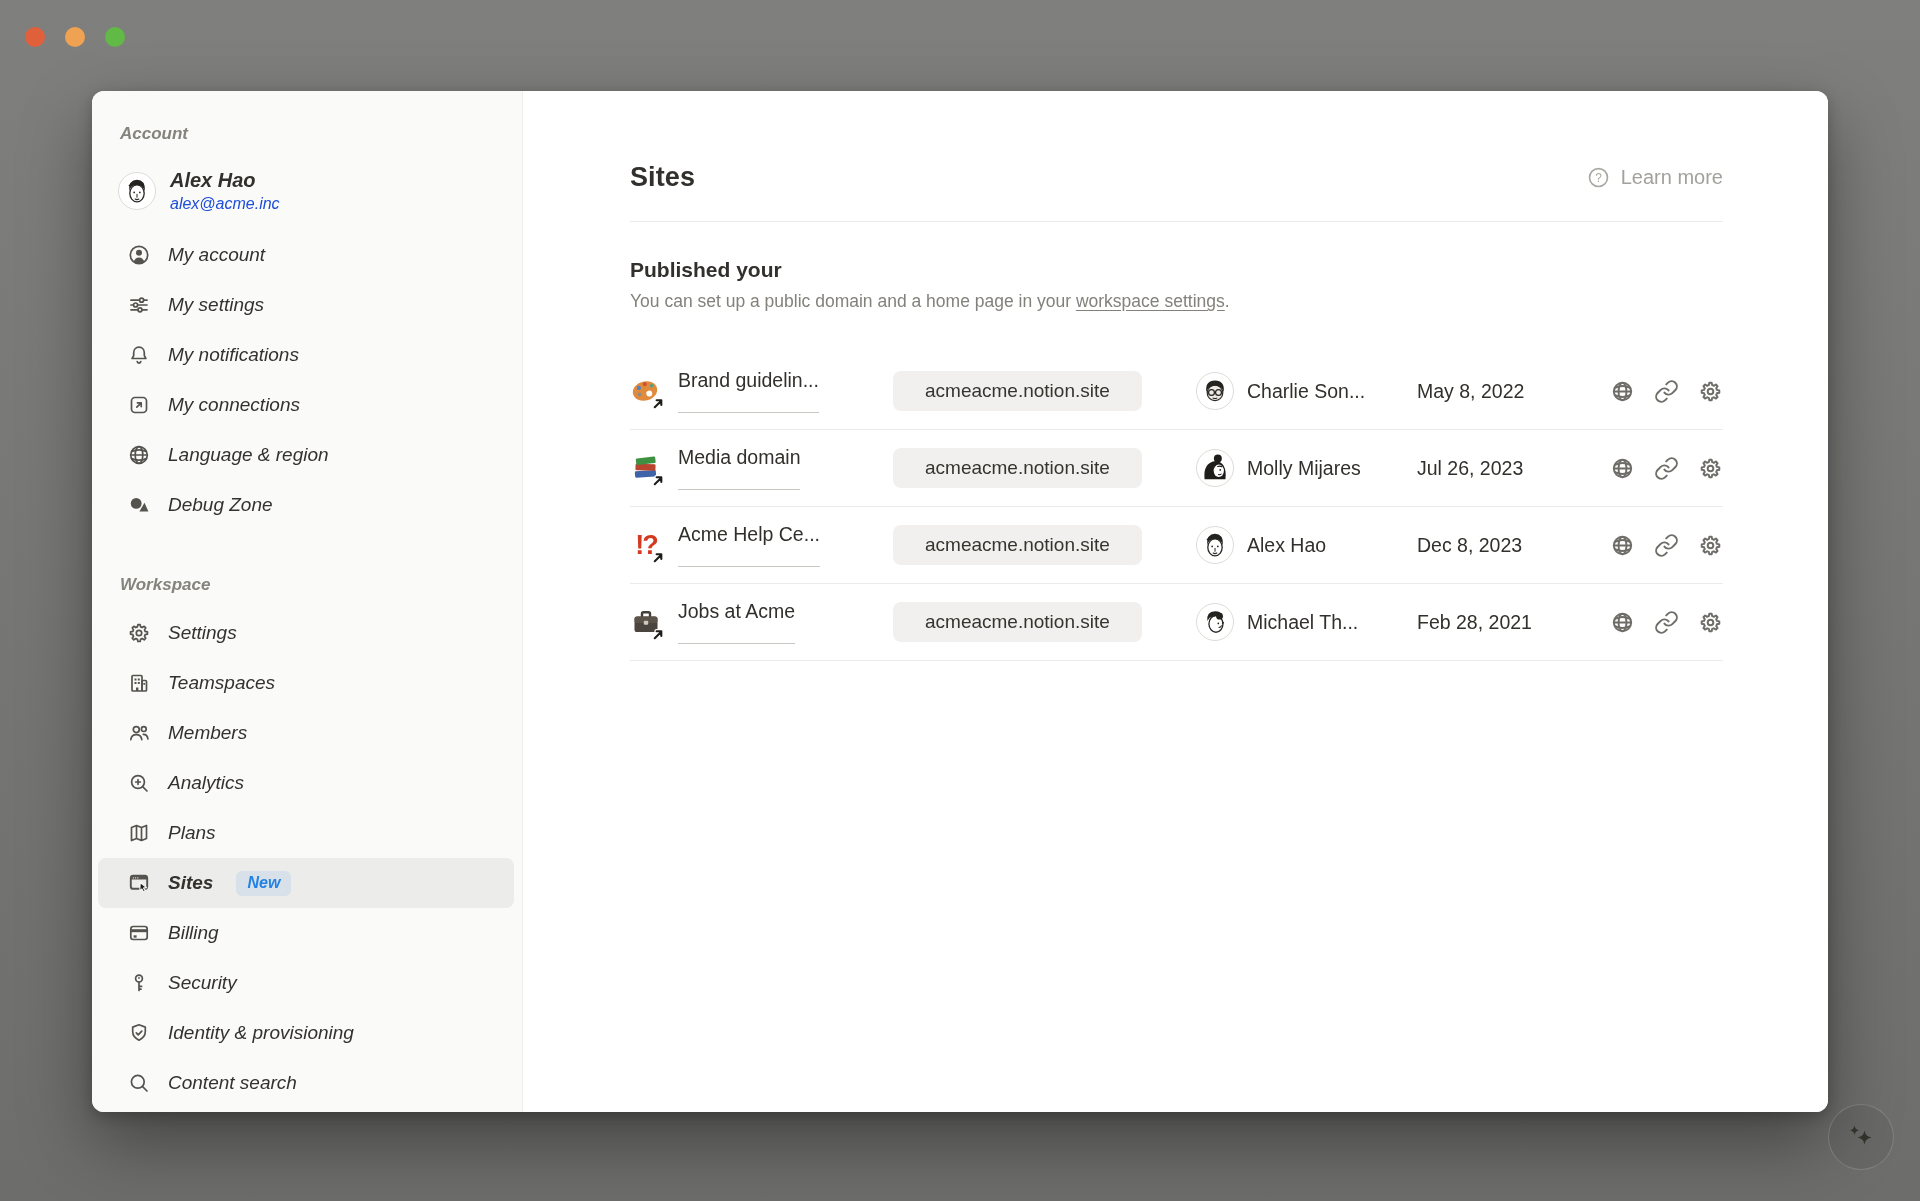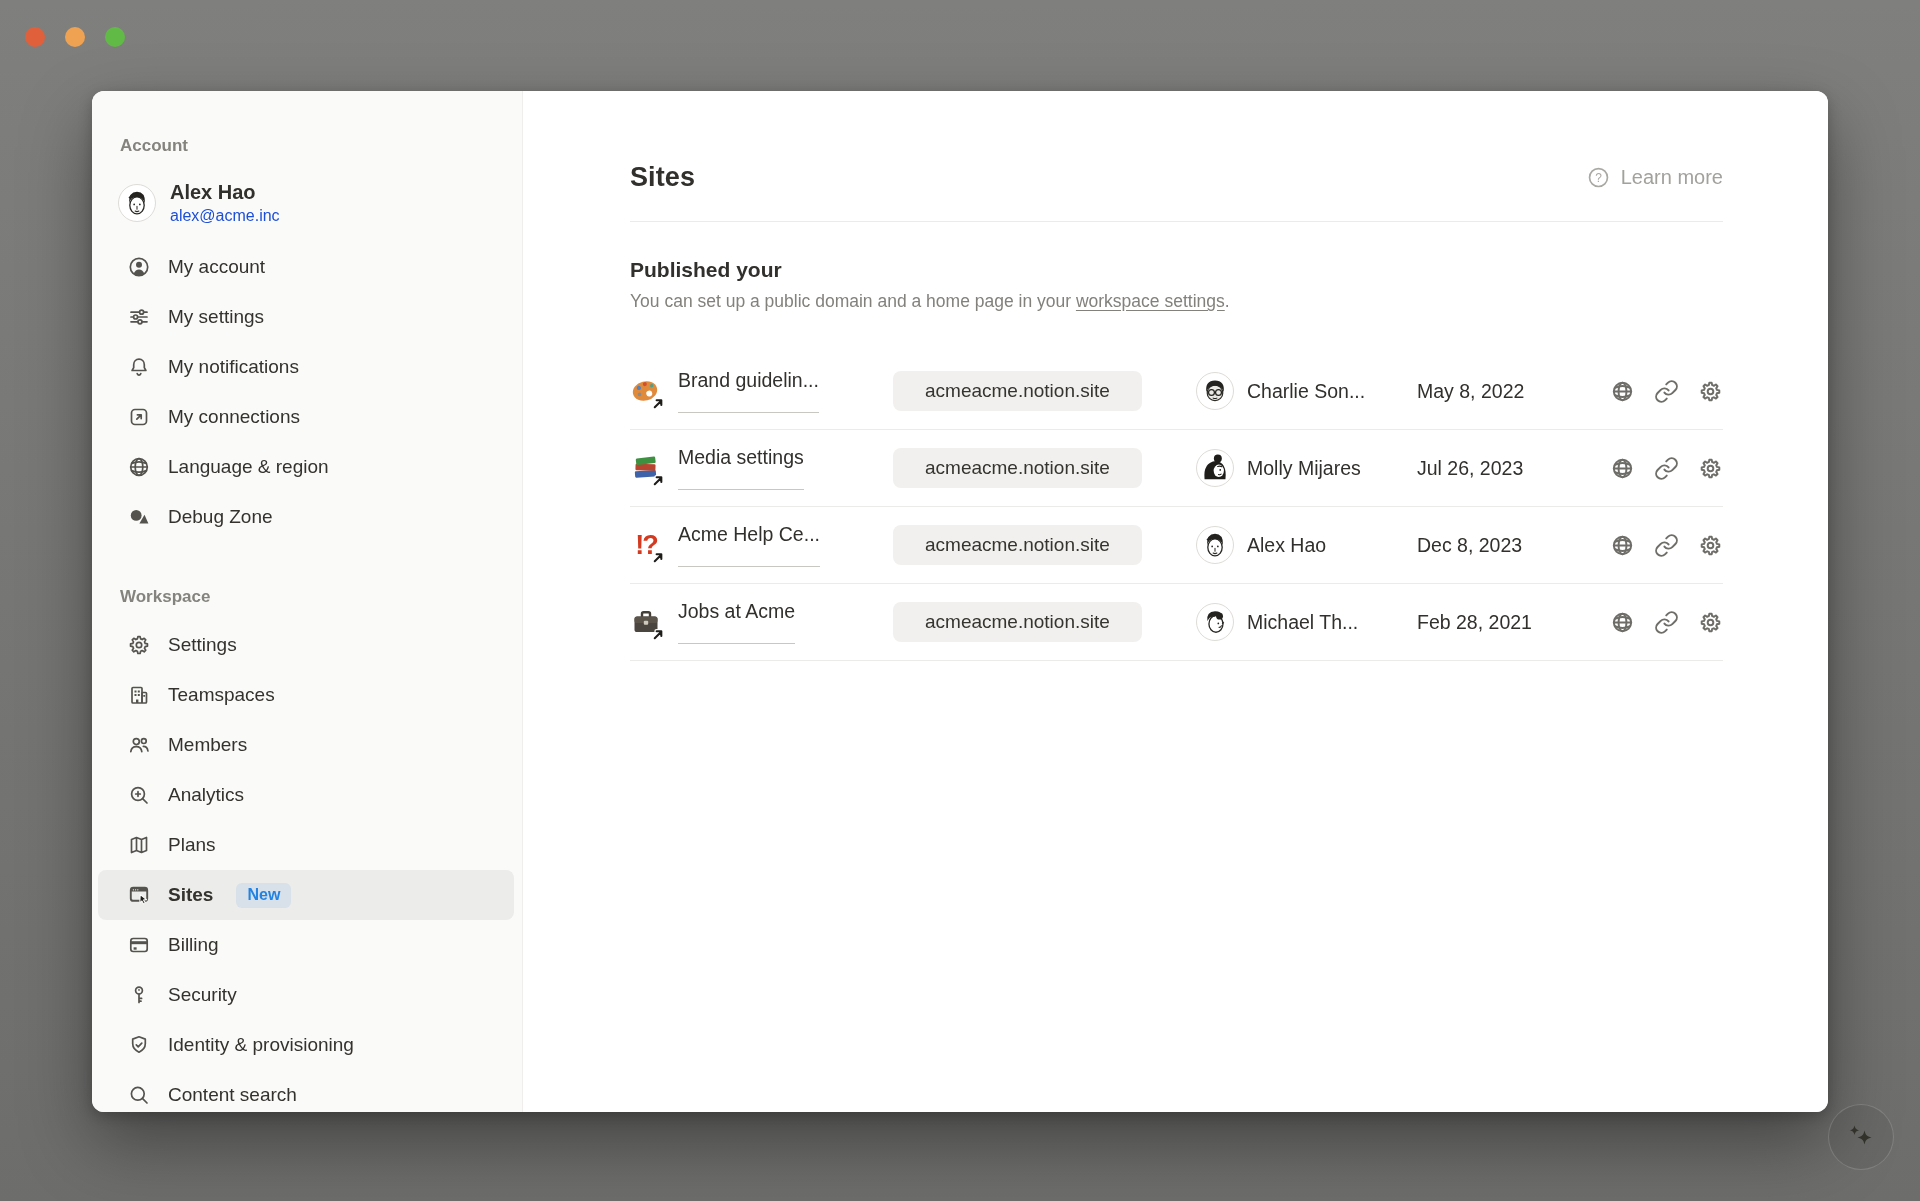--- a/index.html
+++ b/index.html
@@ -16,21 +16,21 @@
   .traffic .dot { width:20px; height:20px; border-radius:50%; }
   
   .window {
     position:absolute; left:92px; top:91px; width:1736px; height:1021px;
     background:#ffffff; border-radius:12px; overflow:hidden; display:flex;
     box-shadow: 0 30px 70px rgba(0,0,0,.38), 0 4px 14px rgba(0,0,0,.22);
   }
   
   .sidebar {
     width:431px; flex:none; background:#fafaf9;
-    border-right:1px solid #efeeec; padding-top:44px;
+    border-right:1px solid #efeeec; padding-top:32px;font-style:italic;
   }
   .section-label { font-size:17px; font-weight:700; color:#84837d; line-height:22px; margin-left:28px; }
   .section-label.workspace { margin-top:44px; }
   .user { display:flex; align-items:center; gap:14px; margin:22px 0 0 26px; }
   .avatar-circle { border-radius:50%; background:#fff; border:1px solid #dedcd7; overflow:hidden; flex:none; display:flex; align-items:center; justify-content:center; }
   .user .avatar-circle { width:38px; height:38px; }
   .user-name { font-size:20px; font-weight:700; line-height:26px; color:#32302c; }
   .user-email { font-size:16px; color:#1d4ed8; line-height:21px; }
   ul.nav { list-style:none; margin-top:16px; padding:0 8px 0 6px; }
   ul.nav.workspace { margin-top:12px; }
@@ -327,21 +327,21 @@
             <svg class="glyph" viewBox="0 0 32 32">
               <rect x="5" y="18.5" width="21" height="6.5" rx="1.2" fill="#3f63a8" transform="rotate(-4 16 22)"></rect>
               <rect x="5.5" y="12" width="20" height="6.5" rx="1.2" fill="#b8452f" transform="rotate(2 16 15)"></rect>
               <rect x="6" y="5.5" width="19.5" height="6.5" rx="1.2" fill="#3f9142" transform="rotate(-7 16 9)"></rect>
             </svg>
             <svg class="ext-arrow" viewBox="0 0 16 16">
               <path d="M4 12 L11 5 M6 4.5 h5 v5" stroke="#fff" stroke-width="5" fill="none" stroke-linecap="round" stroke-linejoin="round"></path>
               <path d="M4 12 L11 5 M6 4.5 h5 v5" stroke="#1e1d1a" stroke-width="2.2" fill="none" stroke-linecap="round" stroke-linejoin="round"></path>
             </svg>
           </span>
-          <span class="page-link">Media settings</span>
+          <span class="page-link">Media domain</span>
         </div>
         <span class="domain-pill">acmeacme.notion.site</span>
         <div class="creator">
           <span class="avatar-circle">
             <svg class="doodle" viewBox="0 0 38 38">
               <circle cx="22" cy="9" r="4.2" fill="#1e1d1a"></circle>
               <path d="M8 31 Q6 13 20 11.5 Q32 13 30 31 Z" fill="#1e1d1a"></path>
               <ellipse cx="23" cy="22" rx="5.4" ry="6.6" fill="#fff"></ellipse>
               <circle cx="24.5" cy="21" r="0.9" fill="#1e1d1a"></circle>
               <path d="M21.8 17.5 q2.4-1 4.4.2 M25.5 25.5 q-1.4 1-2.8.4" stroke="#1e1d1a" stroke-width="1.1" fill="none" stroke-linecap="round"></path>

